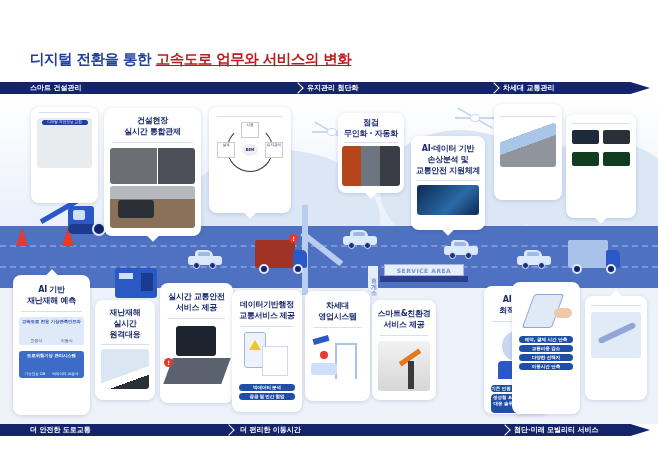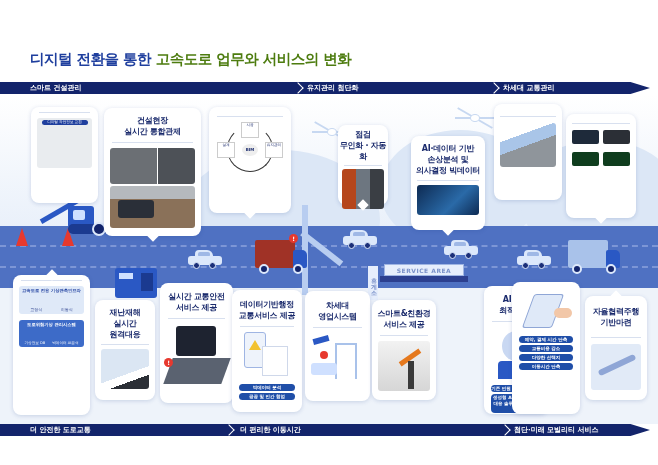--- a/index.html
+++ b/index.html
@@ -1,20 +1,20 @@
 <!DOCTYPE html>
 <html><head>
 <meta charset="utf-8">
 <style>
   * { box-sizing: border-box; margin: 0; padding: 0; }
   html, body { width: 658px; height: 465px; overflow: hidden; background: #ffffff; }
   body { font-family: "DejaVu Sans", "Liberation Sans", sans-serif; position: relative; color: #1a2a6c; }
 
   .title { position: absolute; left: 30px; top: 50px; font-size: 14.5px; font-weight: bold; color: #1f3f9e; letter-spacing: -0.5px; }
-  .title .emph { color: #4d7c0f; }
+  .title .emph { color: #b91c1c; text-decoration: underline; }
 
   
   .banner { position: absolute; height: 12px; background: #13246b; color: #fff; font-size: 7px; font-weight: bold; line-height: 12px; }
   .banner-top { top: 82px; left: 0; width: 650px; clip-path: polygon(0 0, 97% 0, 100% 50%, 97% 100%, 0 100%); }
   .banner-bot { top: 424px; left: 0; width: 650px; clip-path: polygon(0 0, 97% 0, 100% 50%, 97% 100%, 0 100%); }
   .seg { position: absolute; top: 0; height: 12px; color: #fff; font-size: 7px; font-weight: bold; line-height: 12px; white-space: nowrap; }
   .chev { position: absolute; top: 0; width: 8px; height: 12px; }
   .chev::before { content: ""; position: absolute; left: 0; top: 1px; width: 7px; height: 7px; border-top: 1.5px solid #fff; border-right: 1.5px solid #fff; transform: translate(-3px, 1px) rotate(45deg); }
 
   
@@ -182,35 +182,35 @@
   <div style="position:relative;height:58px;">
     <div style="position:absolute;left:18px;top:4px;width:46px;height:46px;border:1.5px solid #333;border-radius:50%;border-top-color:transparent;border-bottom-color:#333;"></div>
     <div style="position:absolute;left:32px;top:0;width:18px;height:16px;background:#fff;border:1px solid #ccc;font-size:3.6px;">시공</div>
     <div style="position:absolute;left:56px;top:20px;width:18px;height:16px;background:#fff;border:1px solid #ccc;font-size:3.6px;">유지관리</div>
     <div style="position:absolute;left:8px;top:20px;width:18px;height:16px;background:#fff;border:1px solid #ccc;font-size:3.6px;">설계</div>
     <div style="position:absolute;left:33px;top:22px;width:16px;height:12px;border-radius:50%;background:#eee;font-size:4px;font-weight:bold;line-height:12px;">BIM</div>
   </div>
   <div class="tail" style="bottom:-4px"></div>
 </div>
 
-<div class="card" style="left:338px;top:125px;width:50px;height:80px;">
+<div class="card" style="left:338px;top:113px;width:66px;height:80px;">
   <div class="ctitle" style="padding-top:4px">
       <div>점검</div>
       <div>무인화 · 자동화</div>
     </div>
   <div class="rule" style="margin:3px 6px"></div>
   <div class="img" style="height:40px;margin:0 4px;background:linear-gradient(90deg,#b5461c 0 33%,#6d7680 33% 66%,#3a3e44 66%);"></div>
   <div class="tail" style="bottom:-4px"></div>
 </div>
 
 <div class="card" style="left:411px;top:136px;width:74px;height:94px;">
   <div class="ctitle">
       <div>AI·데이터 기반</div>
       <div>손상분석 및</div>
-      <div>의사결정 빅데이터</div>
+      <div>교통안전 지원체계</div>
     </div>
   <div class="rule" style="margin:4px 6px"></div>
   <div class="img" style="height:30px;background:linear-gradient(135deg,#0d2a52,#2a6aa8 60%,#0d2a52);"></div>
   <div class="tail" style="bottom:-4px"></div>
 </div>
 
 <div class="card" style="left:494px;top:104px;width:68px;height:96px;">
   <div class="rule" style="margin:12px 6px 6px"></div>
   <div class="img" style="height:44px;background:linear-gradient(160deg,#fff 0 30%,#a9c5e8 30% 50%,#8f959b 50%);"></div>
 </div>
@@ -221,20 +221,24 @@
     <div style="height:14px;background:#1e2a3a;border-radius:2px;"></div>
     <div style="height:14px;background:#2b2f36;border-radius:2px;"></div>
     <div style="height:14px;background:#0f3d1e;border-radius:2px;"></div>
     <div style="height:14px;background:#0f3d1e;border-radius:2px;"></div>
   </div>
   <div class="tail" style="bottom:-4px"></div>
 </div>
 
 <div class="card" style="left:13px;top:275px;width:77px;height:140px;">
   <div class="tail" style="top:-4px"></div>
+  <div class="ctitle" style="padding-top:9px">
+      <div>AI 기반</div>
+      <div>재난재해 예측</div>
+    </div>
   <div class="rule"></div>
   <div class="box-light">
     <div class="box-title" style="color:#1f3f9e">고속도로 전용 기상관측인프라</div>
     <div style="display:flex;justify-content:space-around;margin-top:14px;">
       <span class="small-label">고정식</span>
       <span class="small-label">이동식</span>
     </div>
   </div>
   <div class="box-dark" style="margin-top:6px">
     <div class="box-title">도로위험기상 관리시스템</div>
@@ -261,21 +265,21 @@
       <div>서비스 제공</div>
     </div>
   <div class="rule"></div>
   <div style="position:relative;height:70px;">
     <div style="position:absolute;left:16px;top:2px;width:40px;height:30px;background:#1e2330;border-radius:3px;"></div>
     <div style="position:absolute;left:8px;top:34px;width:58px;height:26px;background:#5a6270;transform:skewX(-20deg);"></div>
     <div style="position:absolute;left:4px;top:34px;width:9px;height:9px;border-radius:50%;background:#e7392e;color:#fff;font-size:6px;line-height:9px;font-weight:bold;">!</div>
   </div>
 </div>
 
-<div class="card" style="left:232px;top:290px;width:70px;height:122px;">
+<div class="card" style="left:232px;top:290px;width:70px;height:122px;font-family:Liberation Serif, serif;">
   <div class="ctitle" style="padding-top:9px">
       <div>데이터기반행정</div>
       <div>교통서비스 제공</div>
     </div>
   <div class="rule"></div>
   <div style="height:50px;position:relative;">
     <div style="position:absolute;left:12px;top:0;width:22px;height:36px;border:1px solid #9fb5e3;border-radius:3px;background:#eef3fb;"></div>
     <div style="position:absolute;left:17px;top:8px;width:0;height:0;border-left:6px solid transparent;border-right:6px solid transparent;border-bottom:10px solid #f2c230;"></div>
     <div style="position:absolute;left:30px;top:14px;width:26px;height:30px;border:1px solid #cfd8ea;background:#fff;"></div>
   </div>
@@ -329,24 +333,20 @@
     <div style="position:absolute;left:42px;top:26px;width:18px;height:10px;background:#f2c7a8;border-radius:5px;"></div>
   </div>
   <span class="pill">예약, 결제 시간 단축</span>
   <span class="pill">교통비용 감소</span>
   <span class="pill">다양한 선택지</span>
   <span class="pill">이동시간 단축</span>
 </div>
 
 <div class="card" style="left:585px;top:296px;width:62px;height:104px;">
   <div class="tail" style="top:-4px"></div>
-  <div class="ctitle" style="padding-top:10px">
-      <div>자율협력주행</div>
-      <div>기반마련</div>
-    </div>
   <div class="rule" style="margin:9px 6px 6px"></div>
   <div class="img" style="height:46px;background:#e1eaf7;">
     <div style="position:absolute;left:6px;top:18px;width:40px;height:6px;background:#8fa6d6;transform:rotate(-25deg);border-radius:3px;"></div>
   </div>
 </div>
 
 <div class="banner banner-bot">
   <div class="seg" style="left:30px">더 안전한 도로교통</div>
   <div class="chev" style="left:228px"></div>
   <div class="seg" style="left:240px">더 편리한 이동시간</div>

